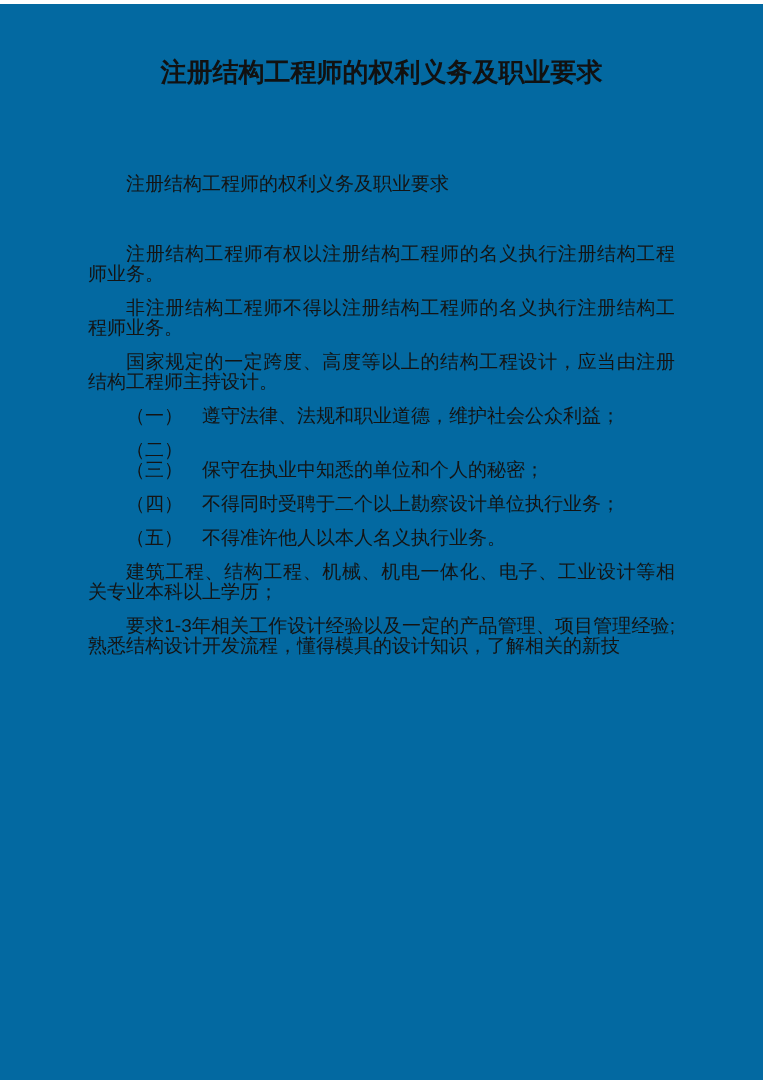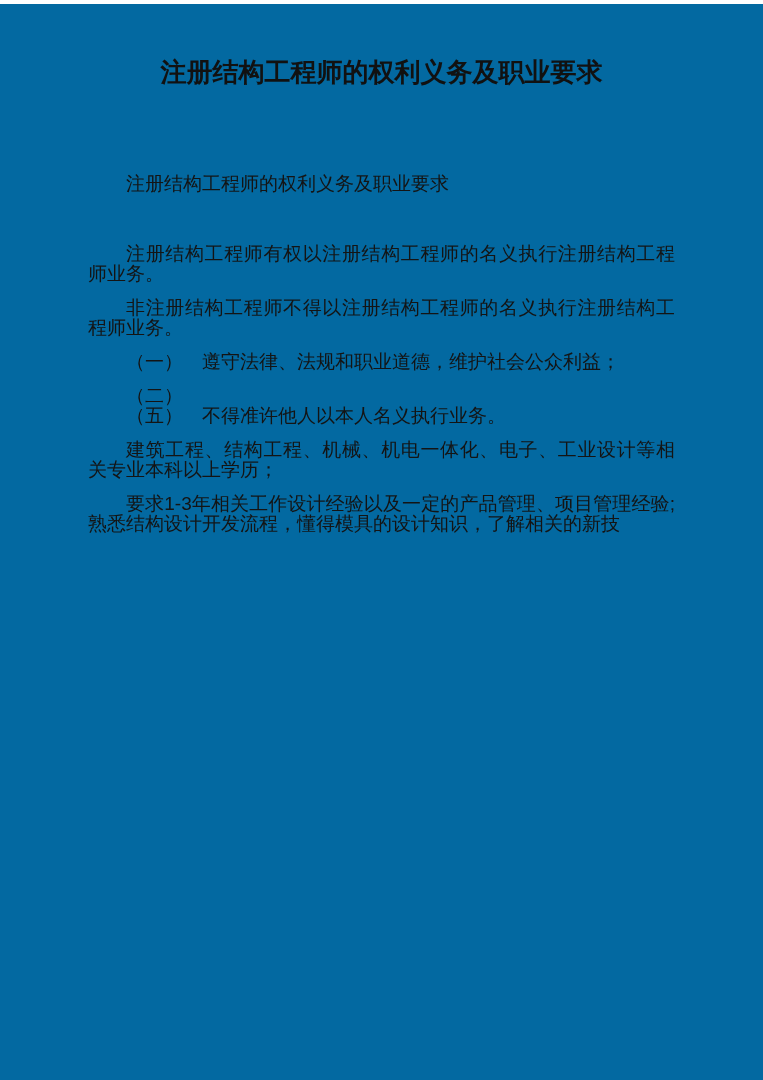--- a/index.html
+++ b/index.html
@@ -48,20 +48,23 @@
 </head>
 <body>
 
 <div class="page">
   <h1 class="doc-title">注册结构工程师的权利义务及职业要求</h1>
 
   <p class="doc-subtitle">注册结构工程师的权利义务及职业要求</p>
 
   <p class="para indent2">注册结构工程师有权以注册结构工程师的名义执行注册结构工程师业务。</p>
   <p class="para indent2">非注册结构工程师不得以注册结构工程师的名义执行注册结构工程师业务。</p>
+  <p class="para indent2">国家规定的一定跨度、高度等以上的结构工程设计，应当由注册结构工程师主持设计。</p>
 
   <p class="para indent2">（一）　遵守法律、法规和职业道德，维护社会公众利益；</p>
   <p class="para indent2 item-label">（二）</p>
+  <p class="para indent2">（三）　保守在执业中知悉的单位和个人的秘密；</p>
+  <p class="para indent2">（四）　不得同时受聘于二个以上勘察设计单位执行业务；</p>
   <p class="para indent2">（五）　不得准许他人以本人名义执行业务。</p>
 
   <p class="para indent2">建筑工程、结构工程、机械、机电一体化、电子、工业设计等相关专业本科以上学历；</p>
   <p class="para indent2">要求1-3年相关工作设计经验以及一定的产品管理、项目管理经验;熟悉结构设计开发流程，懂得模具的设计知识，了解相关的新技</p>
 </div>
 
 </body></html>

